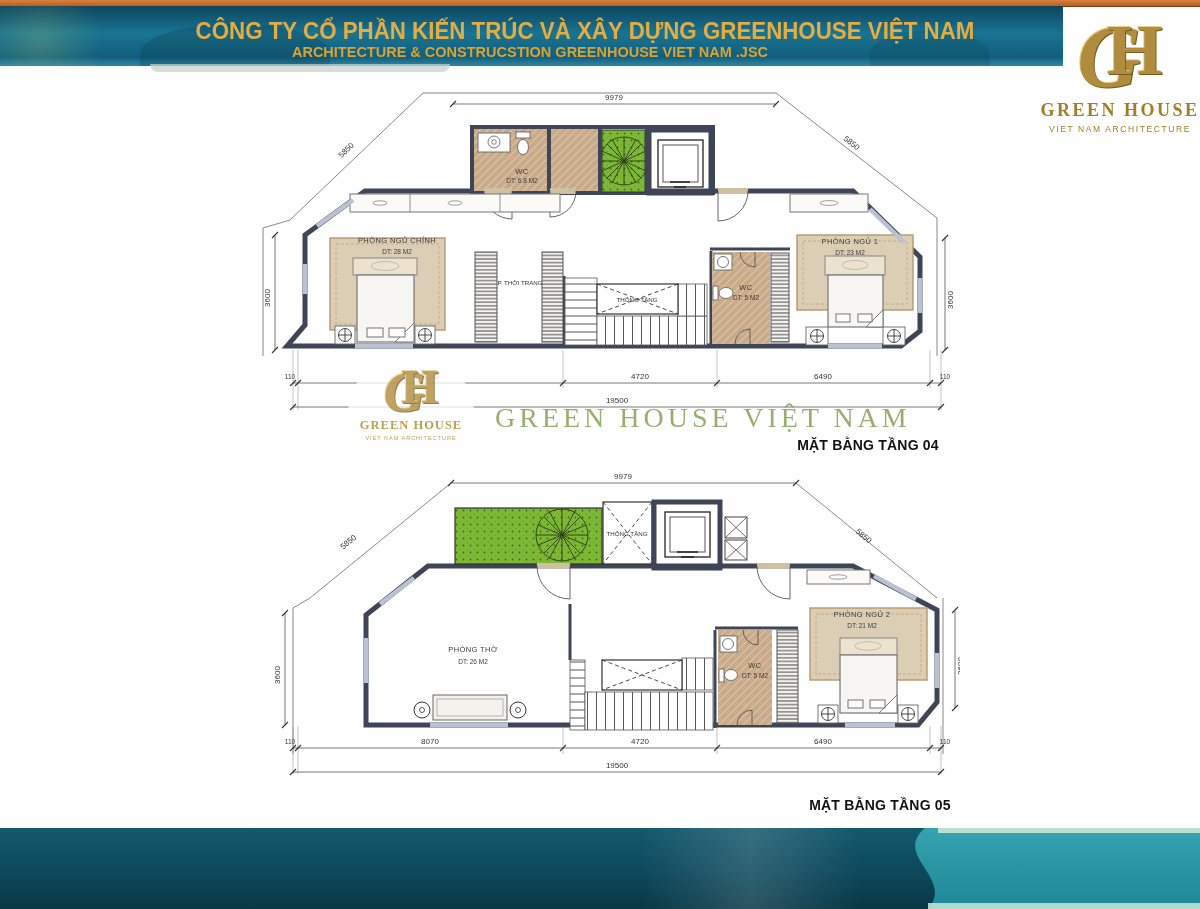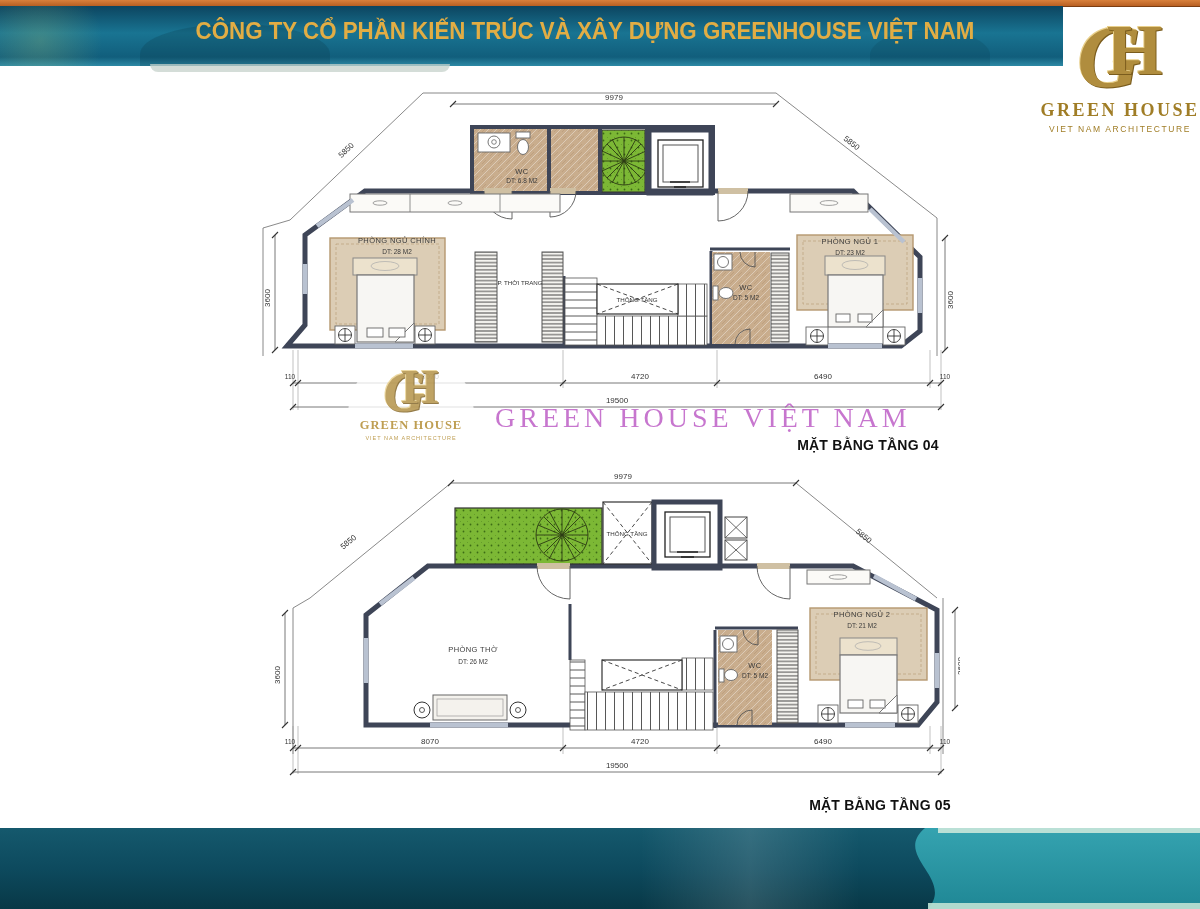--- a/index.html
+++ b/index.html
@@ -51,35 +51,36 @@
   .spiral{stroke:#2c3b14;stroke-width:.9;fill:none;}
   
   .wm-circle{position:absolute;left:348px;top:352px;width:126px;height:126px;border-radius:50%;
         background:rgba(255,255,255,.78);text-align:center;z-index:5;}
   .wm-circle .gh-mono{height:64px;opacity:.8;}
   .wm-circle .g{font-size:58px;line-height:70px;}
   .wm-circle .h{font-size:48px;line-height:70px;margin-left:-24px;vertical-align:8px;}
   .wm-name{font-family:"Liberation Serif",serif;font-size:12.5px;font-weight:bold;color:#b89440;letter-spacing:1px;margin-top:2px;opacity:.9;}
   .wm-tag{font-size:5.5px;color:#b89440;letter-spacing:1px;margin-top:2px;opacity:.9;}
   .wm-text{position:absolute;left:495px;top:402px;width:420px;z-index:5;
-        font-family:"Liberation Serif",serif;font-size:28px;letter-spacing:4px;color:#a21caf;opacity:.6;white-space:nowrap;}
+        font-family:"Liberation Serif",serif;font-size:28px;letter-spacing:4px;color:#4d7c0f;opacity:.6;white-space:nowrap;}
   
   .footer{position:absolute;left:0;top:828px;width:1200px;height:81px;}
 </style>
 </head>
 <body>
 
 <div class="page">
 
   <div class="accent-strip"></div>
   <div class="banner">
     <div class="leaf"></div>
     <div class="silhouette sil1"></div>
     <div class="silhouette sil2"></div>
     <div class="company-vi">CÔNG TY CỔ PHẦN KIẾN TRÚC VÀ XÂY DỰNG GREENHOUSE VIỆT NAM</div>
+    <div class="company-en">ARCHITECTURE &amp; CONSTRUCSTION GREENHOUSE VIET NAM .JSC</div>
   </div>
   <div class="skyline"></div>
   <div class="logo-box">
     <div class="gh-mono"><span class="g">G</span><span class="h">H</span></div>
     <div class="logo-name">GREEN HOUSE</div>
     <div class="logo-tag">VIET NAM ARCHITECTURE</div>
   </div>
 
   <svg width="0" height="0" style="position:absolute">
     <defs>

